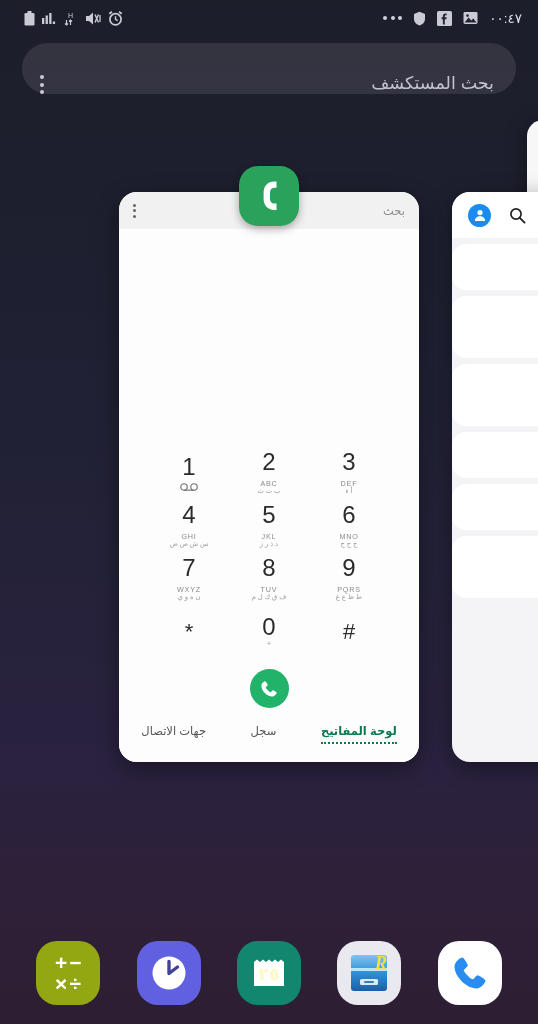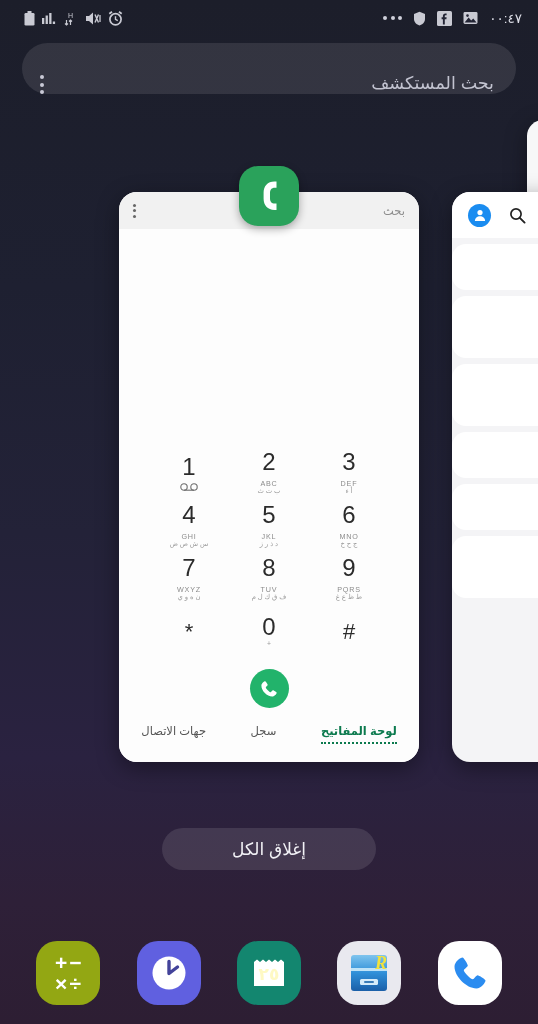--- a/index.html
+++ b/index.html
@@ -576,21 +576,20 @@
           <div class="ind"></div>
         </div>
         <div class="tab">
           <div>جهات الاتصال</div>
           <div class="ind"></div>
         </div>
       </div>
     </div>
   </div>
 
-  <button class="closeall">إغلاق الكل</button>
 
   <div class="dock">
 
     <div class="dock-app dk-calc">
       <span class="calc-grid">
         <span>+</span>
         <span>−</span>
         <span>×</span>
         <span>÷</span>
       </span>

